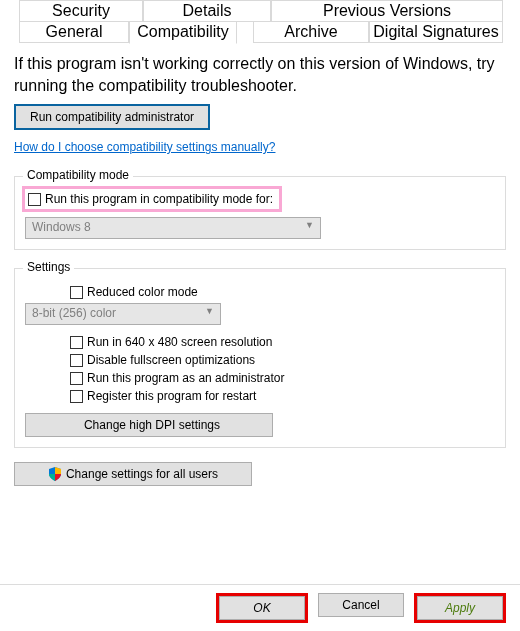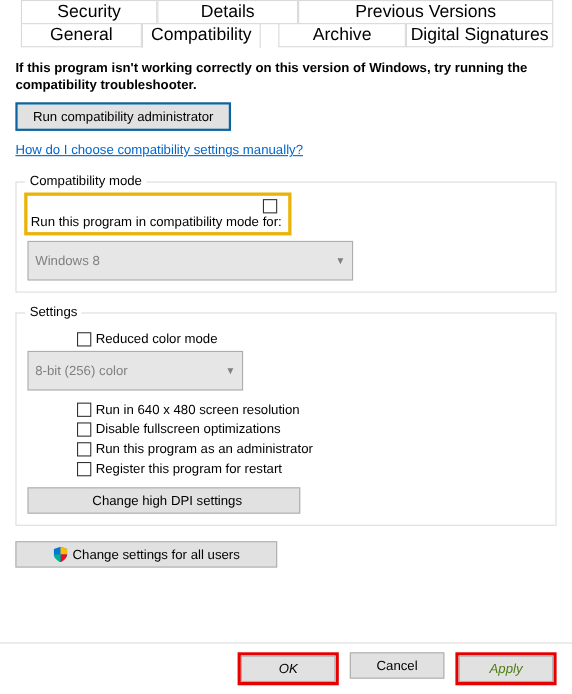--- a/index.html
+++ b/index.html
@@ -32,24 +32,23 @@
   .tab.active {
     background: #fff;
     border-bottom: 1px solid #fff;
     height: 23px;
     z-index: 2;
   }
   .page {
     padding: 10px 14px 0 14px;
   }
   .intro {
-    font-size: 12px;
+    font-size: 16px;
     line-height: 1.35;
     margin-bottom: 8px;
-    font-weight: bold;
   }
   .troubleshoot-btn {
     display: inline-block;
     border: 2px solid #0a64a0;
     background: #e1e1e1;
     padding: 4px 14px;
     font-size: 12px;
     cursor: default;
   }
   .link {
@@ -82,35 +81,34 @@
   }
   .chk {
     width: 13px;
     height: 13px;
     border: 1px solid #333;
     background: #fff;
     margin-right: 4px;
     flex-shrink: 0;
   }
   .hl-red {
-    border: 3px solid #eab308;
-    display: inline-flex;
-    align-items: flex-end;
+    border: 3px solid #f9a8d4;
+    display: inline-flex;
+    align-items: center;
     padding: 3px 6px 3px 3px;
     margin: -3px -6px -3px -3px;
-    flex-direction: column;
   }
   .combo {
     display: flex;
-    align-items: center;
+    align-items: flex-start;
     justify-content: space-between;
     border: 1px solid #adadad;
     background: #e6e6e6;
     color: #808080;
-    padding: 17px 6px;
+    padding: 2px 6px;
     height: 22px;
     font-size: 12px;
   }
   .combo .arrow {
     font-size: 9px;
     color: #808080;
   }
   .combo.small { width: 196px; }
   .combo.med  { width: 296px; margin-top: 8px; }
   .btn-grey {

